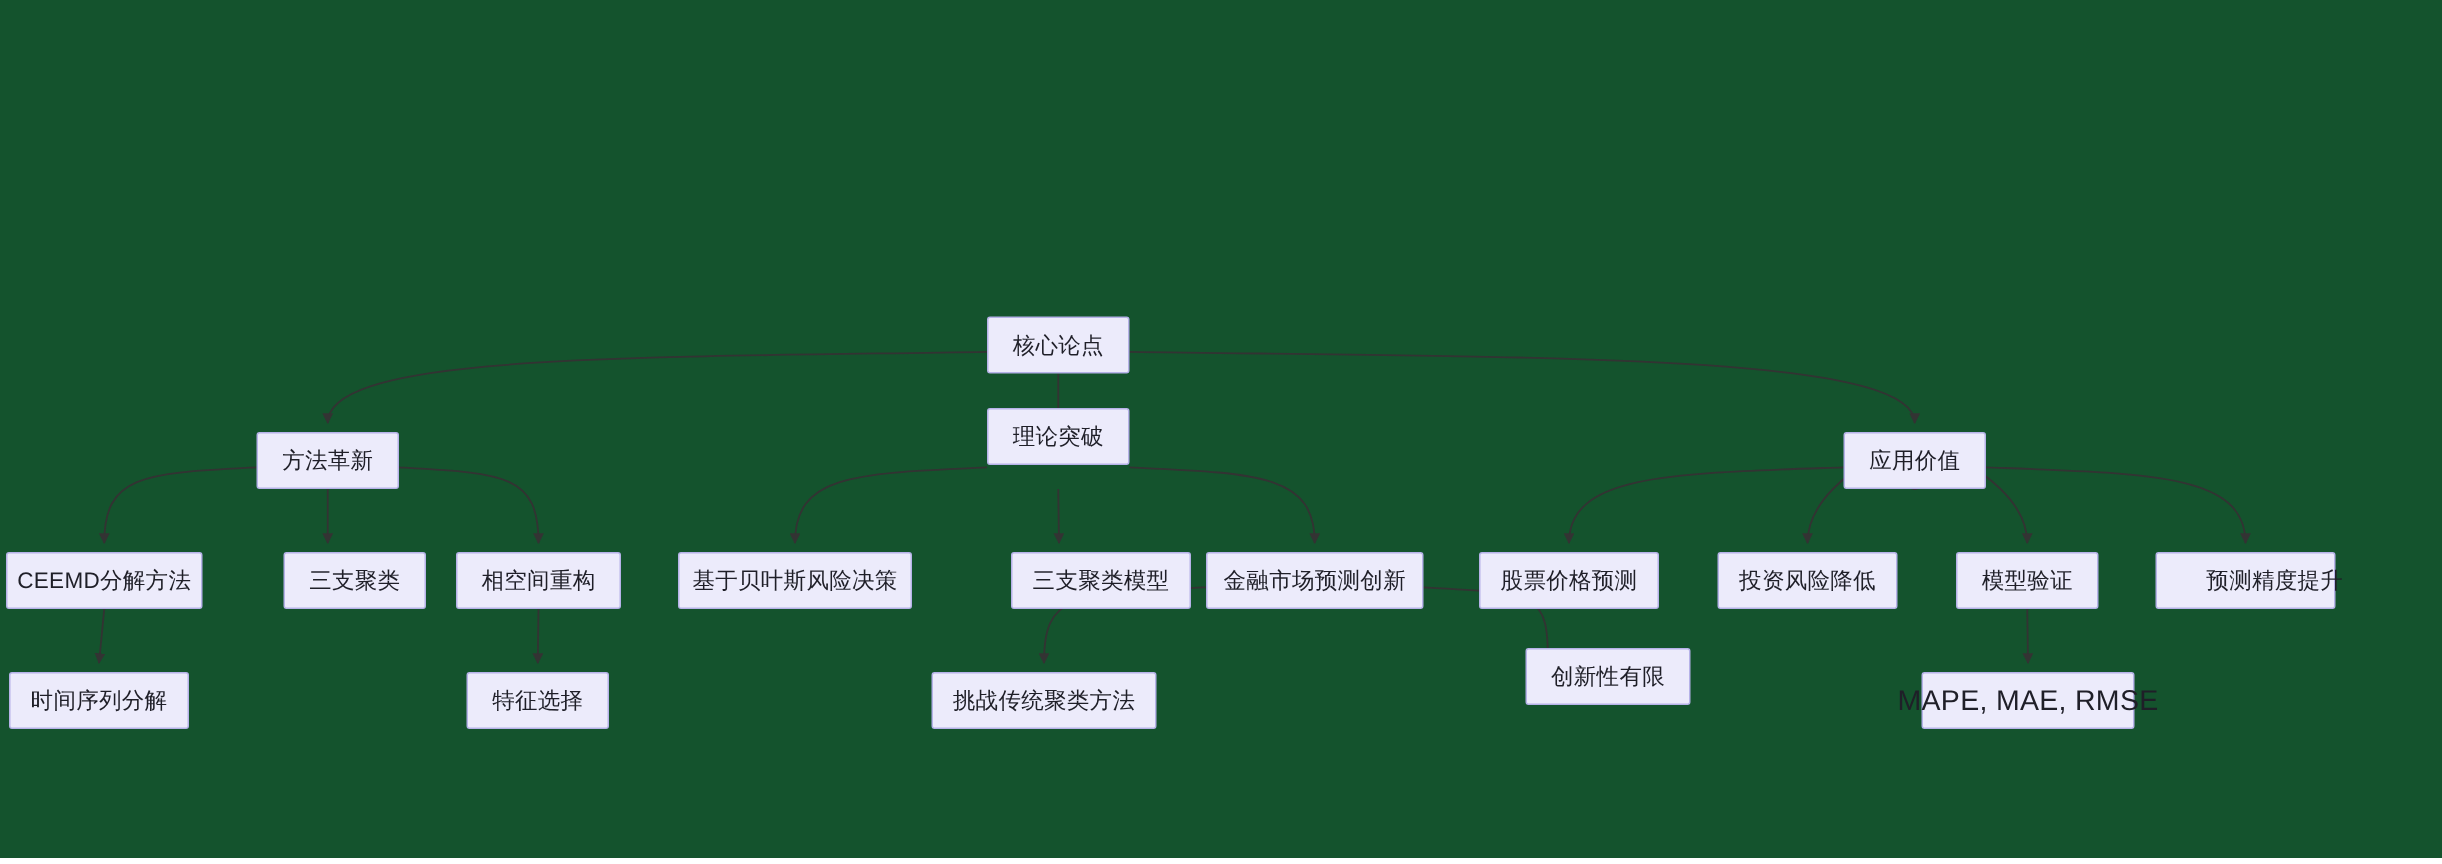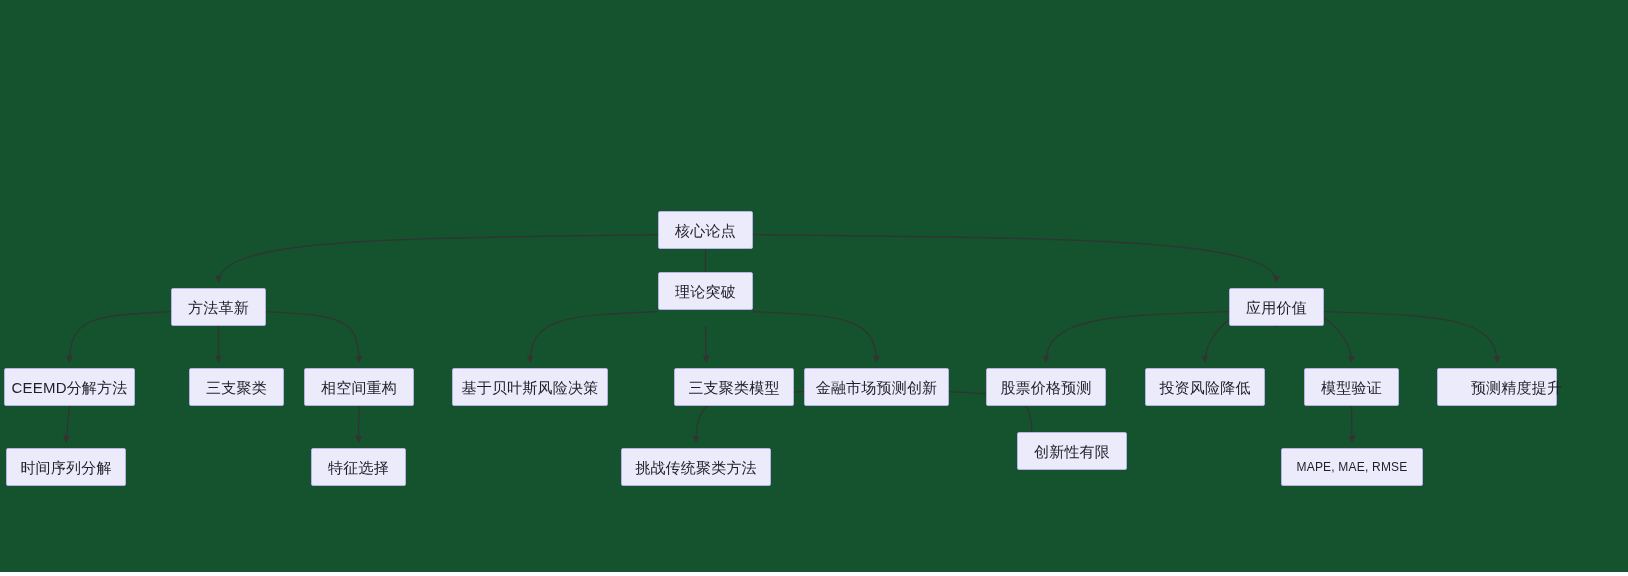--- a/index.html
+++ b/index.html
@@ -32,21 +32,21 @@
     display: flex;
     align-items: center;
     justify-content: center;
     color: #1f1f28;
     font-size: 15px;
     line-height: 1;
     white-space: nowrap;
     letter-spacing: 0.2px;
   }
   .node.latin {
-    font-size: 12px;
+    font-size: 19px;
   }
 </style>
 </head>
 <body>
 
 <div id="canvas">
   <svg id="edges" viewBox="0 0 1628 576" width="1628" height="576" xmlns="http://www.w3.org/2000/svg">
     <defs>
       <marker id="arrow" viewBox="0 0 10 10" refX="9" refY="5" markerWidth="6" markerHeight="6" orient="auto-start-reverse">
         <path d="M 0 0 L 10 5 L 0 10 z" fill="#333333"></path>

